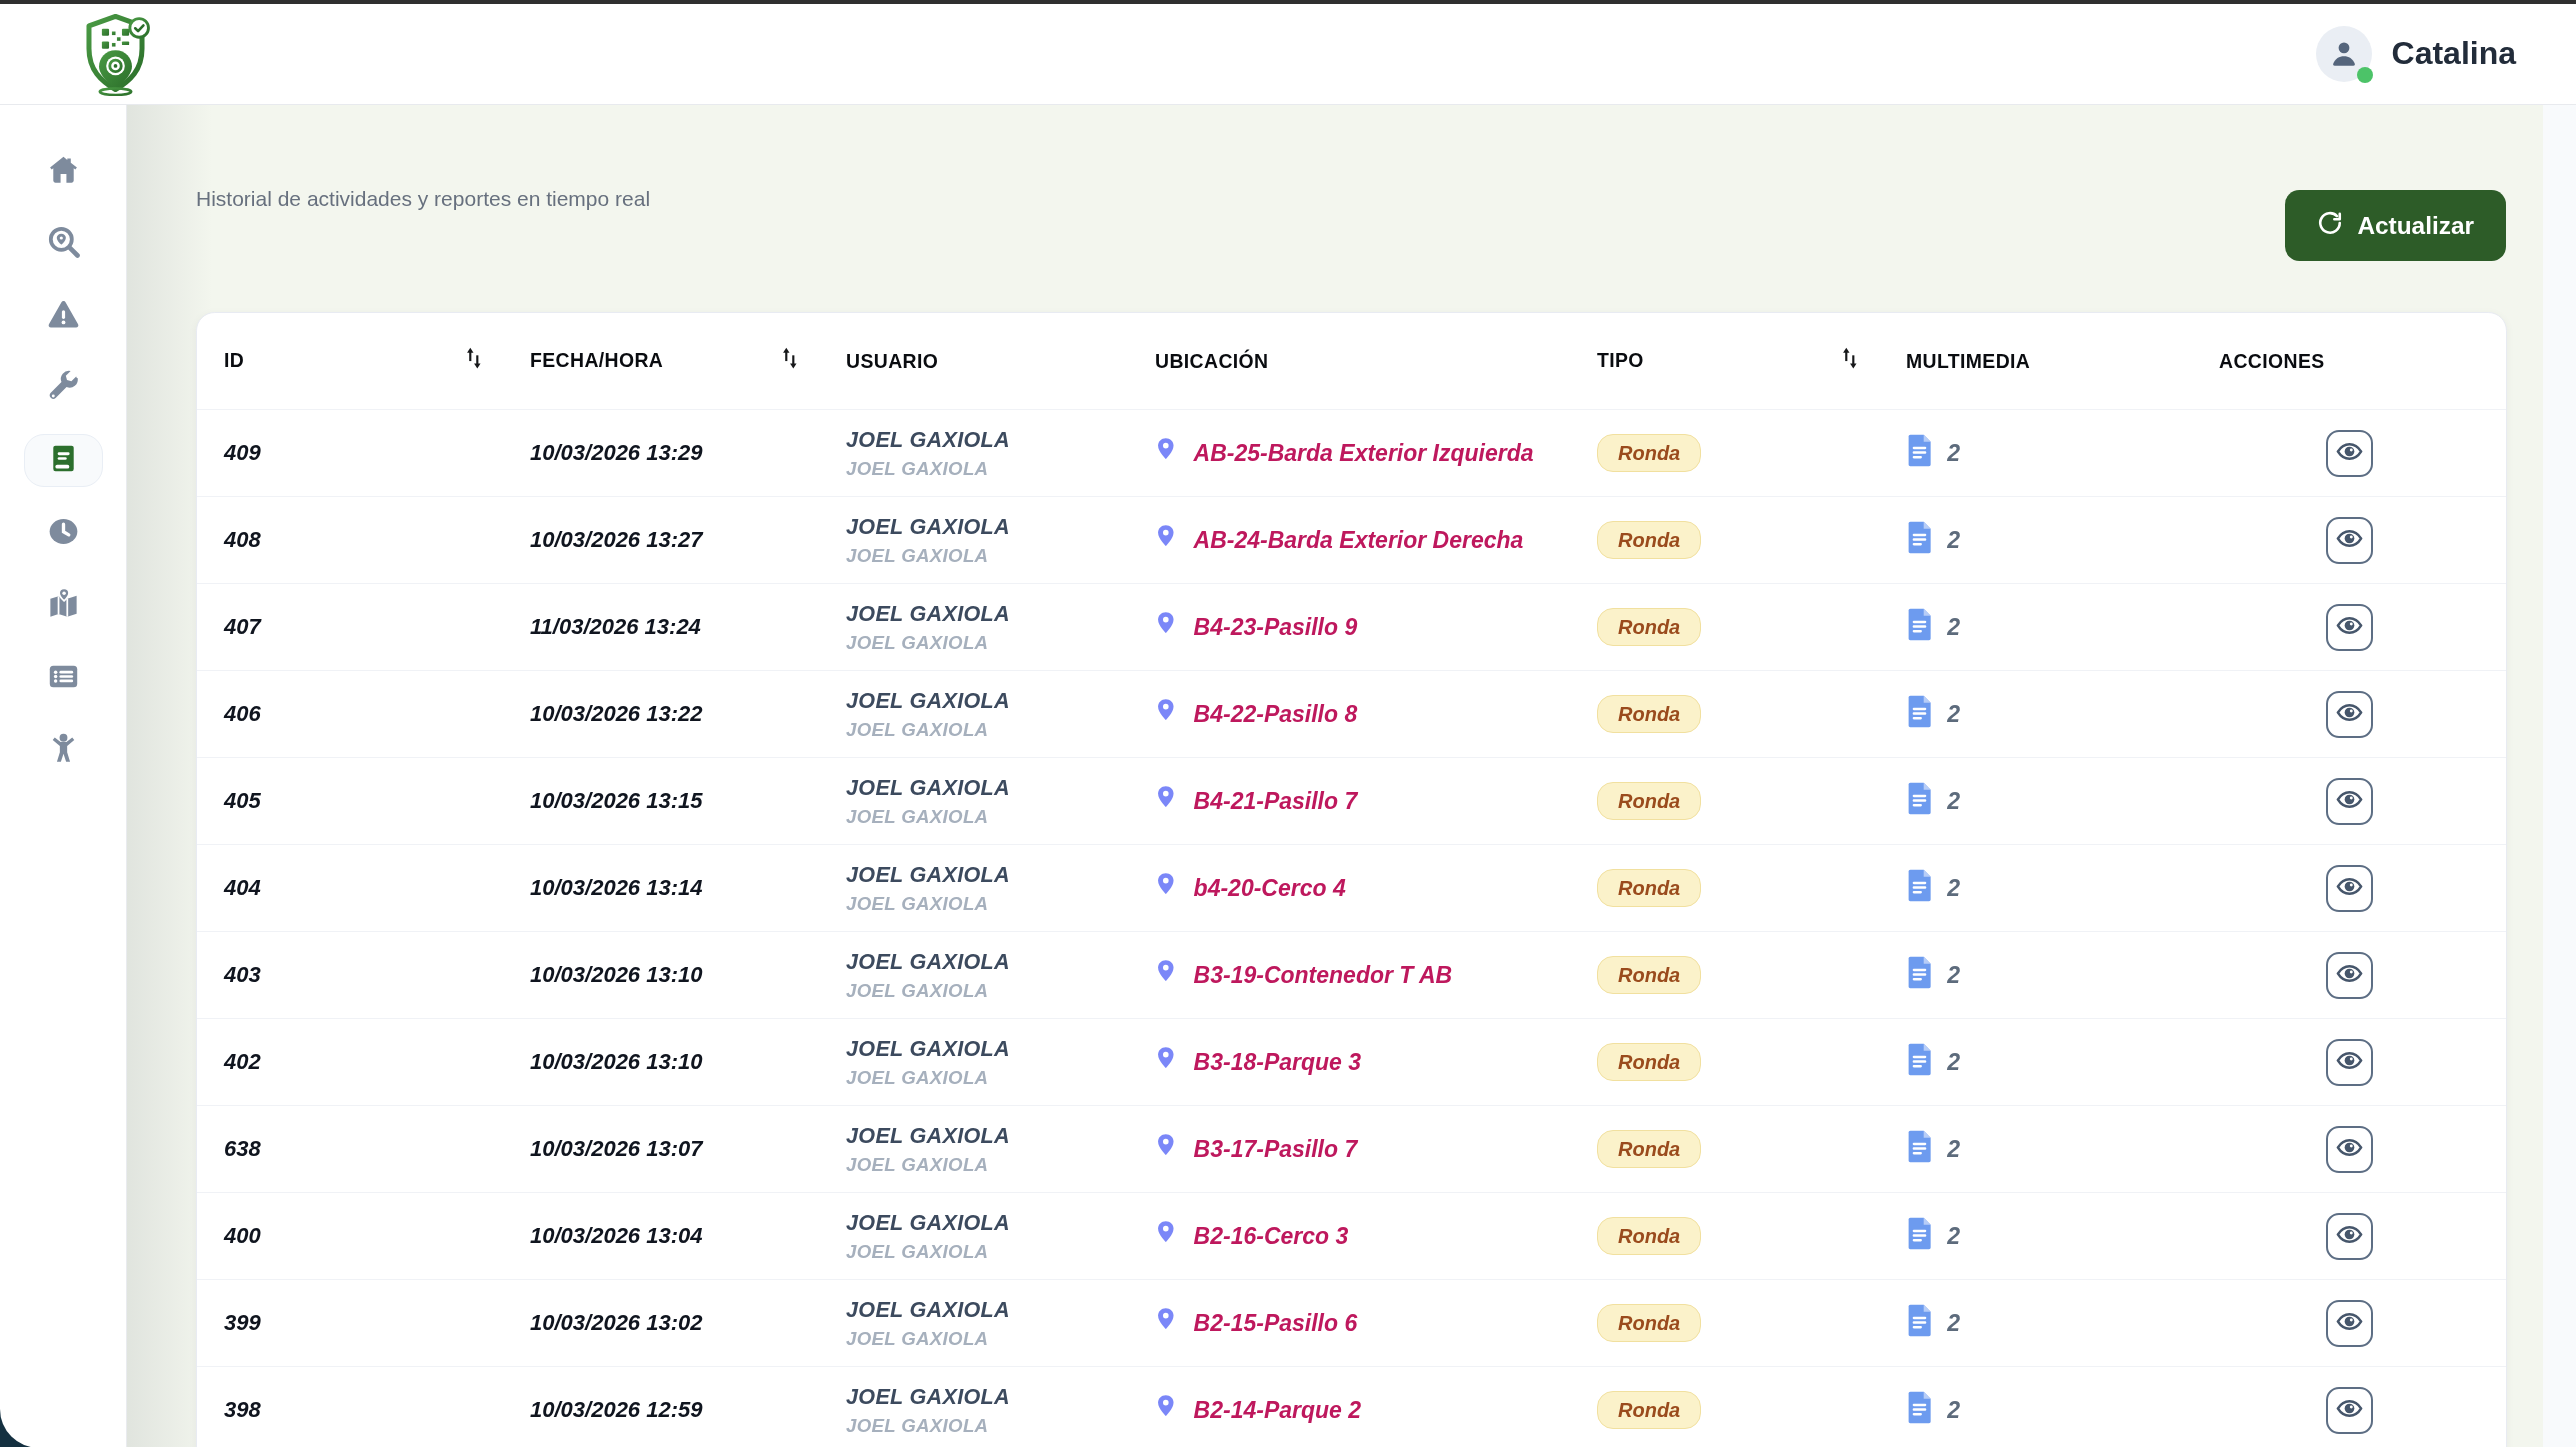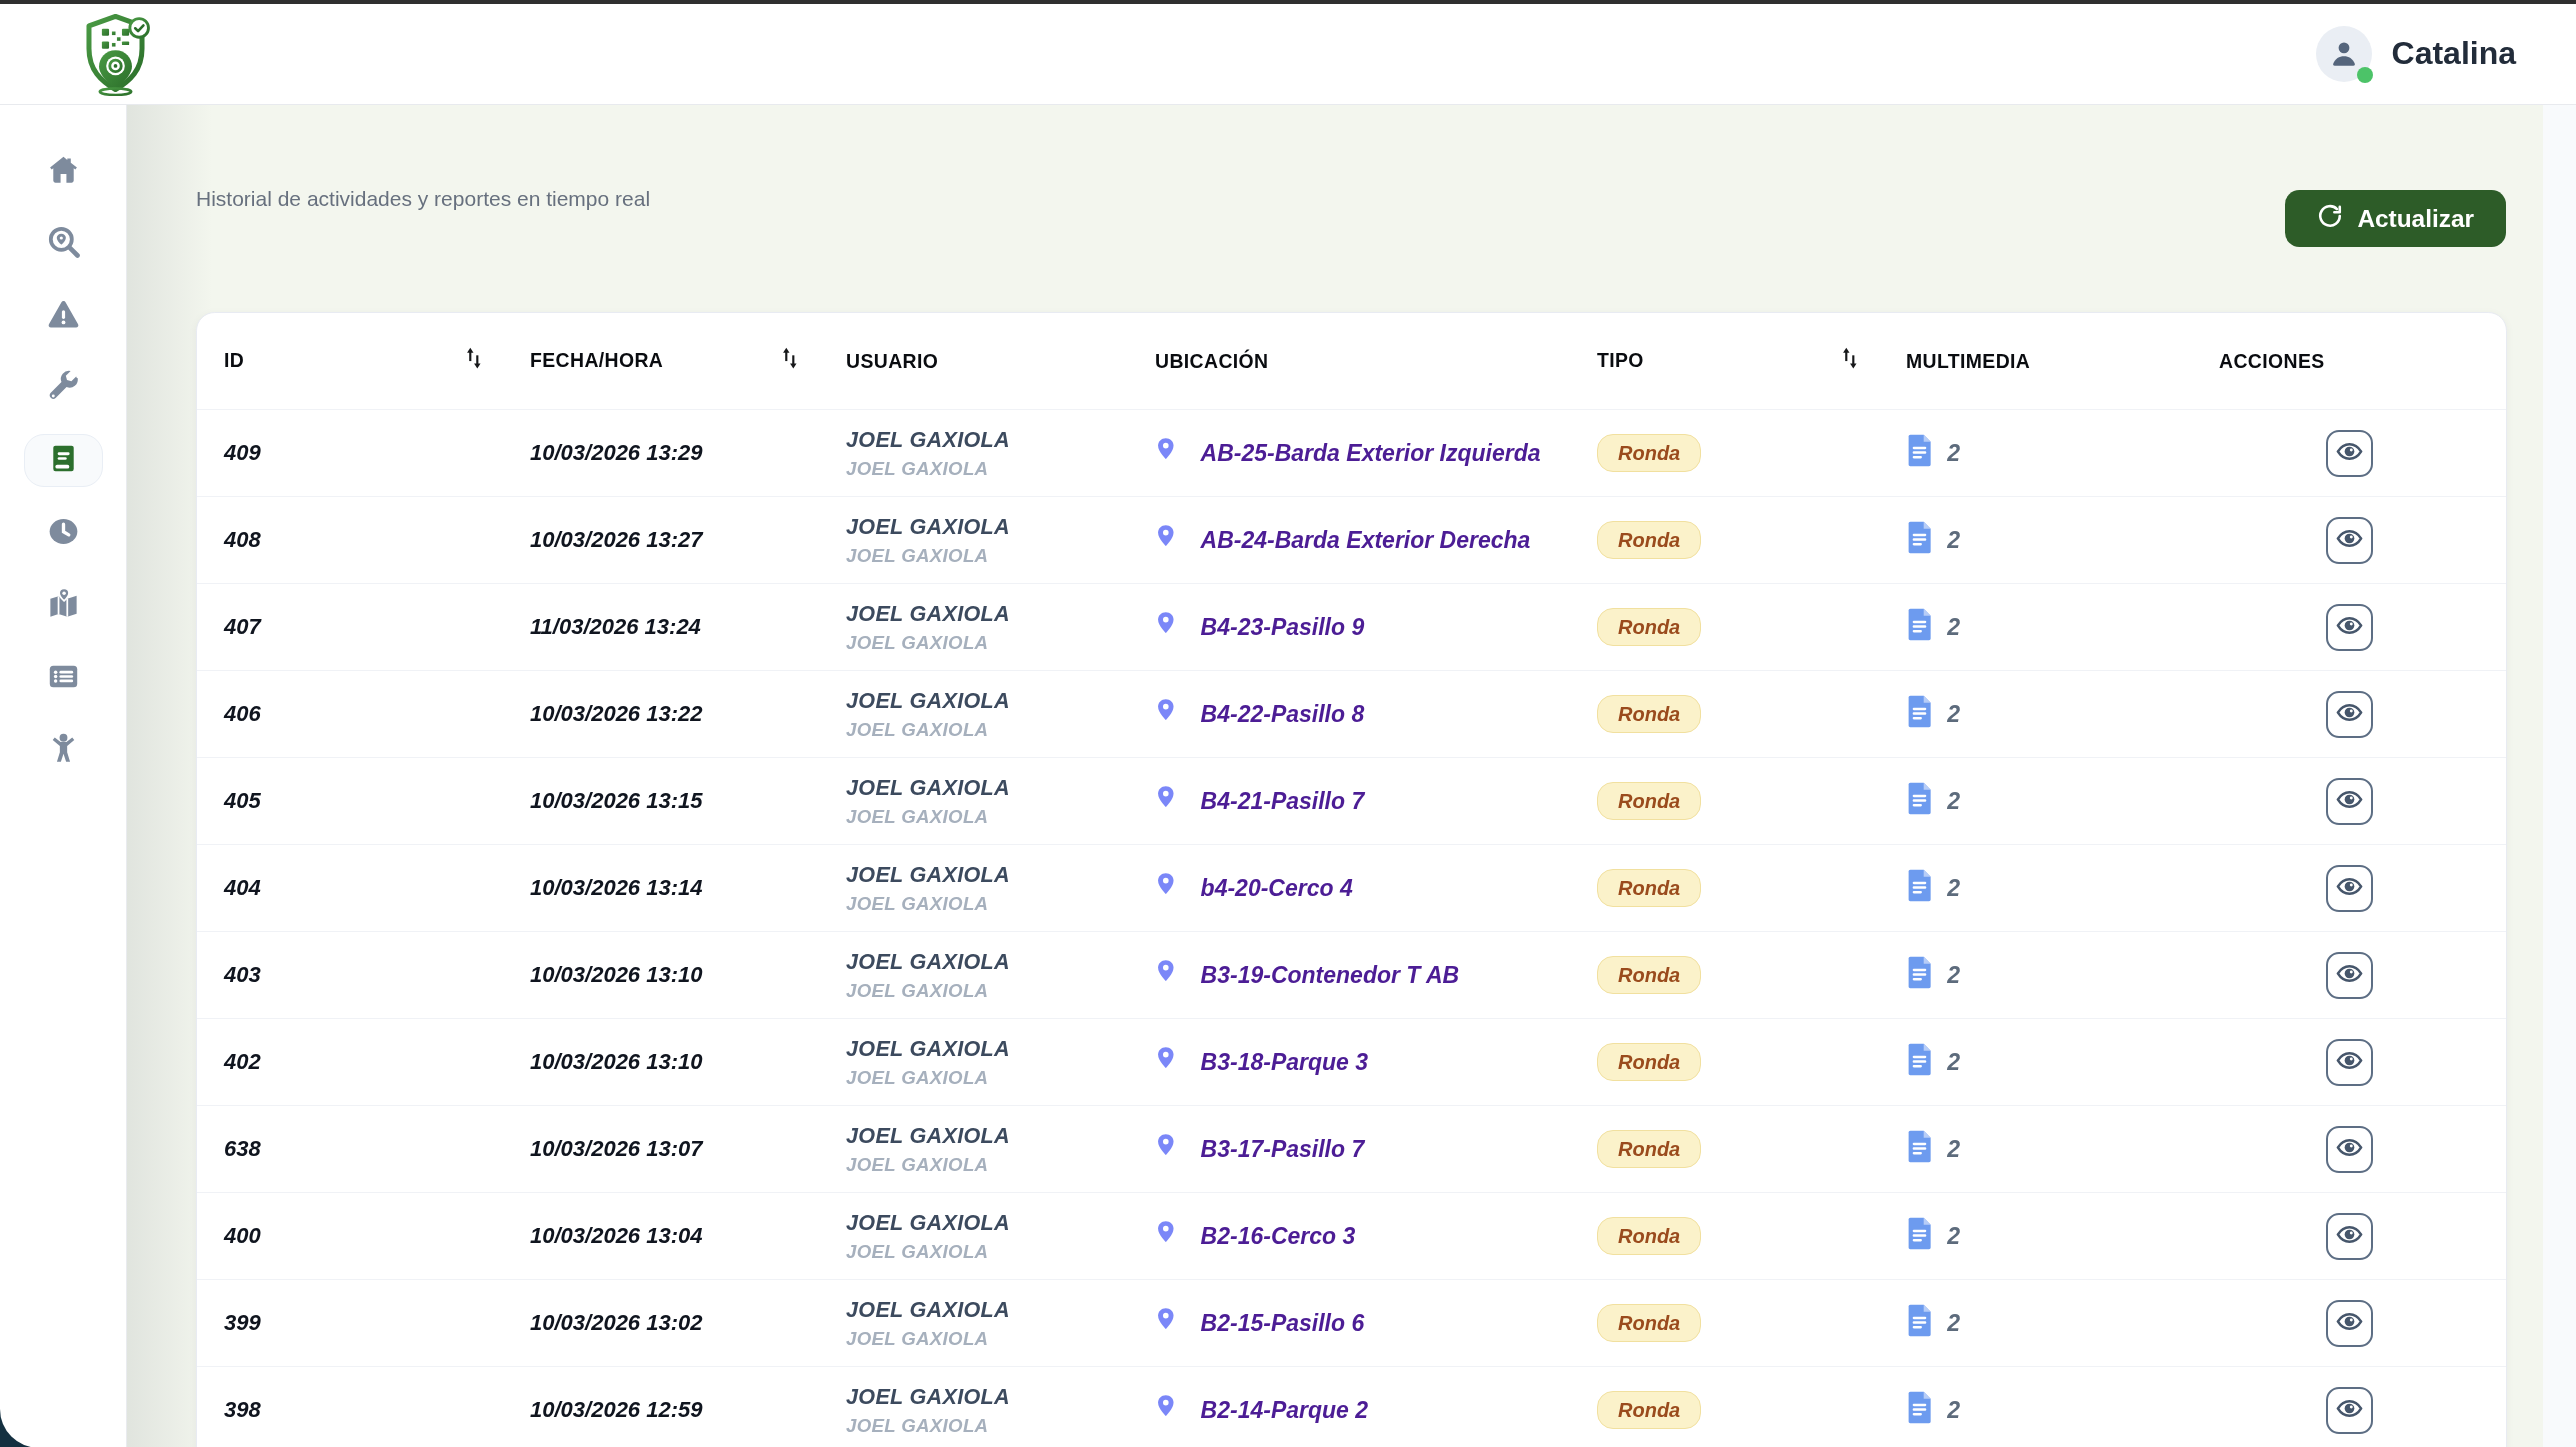--- a/index.html
+++ b/index.html
@@ -43,21 +43,21 @@
   .main { position: absolute; left: 127px; top: 104px; right: 0; bottom: 0; background: #f3f6ee; overflow: hidden; z-index: 20; }
   .main::before { content: ""; position: absolute; left: 0; top: 0; bottom: 0; width: 86px;
     background: linear-gradient(90deg, rgba(60,72,84,0.10), rgba(60,72,84,0)); pointer-events: none; }
   .scroll-strip { position: absolute; right: 0; top: 0; bottom: 0; width: 33px; background: #f8fafc; }
 
   .page-head { position: absolute; left: 69px; top: 62px; }
   .page-title { font-size: 43px; font-weight: 800; color: #1c2638; letter-spacing: 0.4px; }
   .page-subtitle { margin-top: 21px; font-size: 21px; color: #67707e; }
 
   .refresh-btn {
-    position: absolute; top: 86px; right: 70px; height: 57px;
+    position: absolute; top: 86px; right: 70px; height: 71px;
     background: #2d5c28; color: #fff; border: none; border-radius: 14.4px;
     padding: 0 32px; font-family: inherit; font-size: 24.4px; font-weight: 600;
     display: flex; align-items: center; gap: 14.4px; cursor: pointer;
   }
 
   
   .card {
     position: absolute; left: 69px; top: 208px; width: 2311px;
     background: #fff; border: 1.4px solid #e8ebf2; border-radius: 18.7px;
     box-shadow: 0 2.2px 8.6px rgba(20,30,50,0.05);
@@ -69,21 +69,21 @@
     display: flex; align-items: center; justify-content: space-between;
     padding: 0 18.7px 0 27px; font-size: 19.4px; font-weight: 700; color: #0a0c10; letter-spacing: 0.4px;
     cursor: default; white-space: nowrap; gap: 32px;
   }
   .th .sort-icon { flex: 0 0 auto; margin-left: 8.6px; }
   .trow { height: 87px; border-top: 1.4px solid #f0f2f6; font-style: italic; }
   .td { padding-left: 27px; }
   .td-id, .td-date { font-size: 22px; font-weight: 700; color: #10151f; }
   .td-user .primary { font-size: 21.6px; font-weight: 600; color: #3c4a5e; letter-spacing: 0.3px; }
   .td-user .secondary { font-size: 18.7px; font-weight: 600; color: #a6b0bd; letter-spacing: 0.3px; margin-top: 5px; }
-  .td-loc { display: flex; align-items: center; gap: 24px; font-size: 23px; font-weight: 700; color: #4c1d95; }
+  .td-loc { display: flex; align-items: center; gap: 17px; font-size: 23px; font-weight: 700; color: #be185d; }
   .badge {
     display: inline-block; background: #fbf2ca; border: 1.4px solid #f1e09f; border-radius: 16px;
     padding: 6.5px 20px; color: #9a4b1d; font-size: 20px; font-weight: 600;
   }
   .td-media { display: flex; align-items: center; gap: 12.2px; font-size: 23px; font-weight: 600; color: #5d6b7c; }
   .td-actions { display: flex; justify-content: center; padding-left: 0; }
   .eye-btn {
     width: 47px; height: 47px; background: #fff; border: 2.2px solid #5d6e84; border-radius: 13px;
     display: flex; align-items: center; justify-content: center; cursor: pointer;
   }

